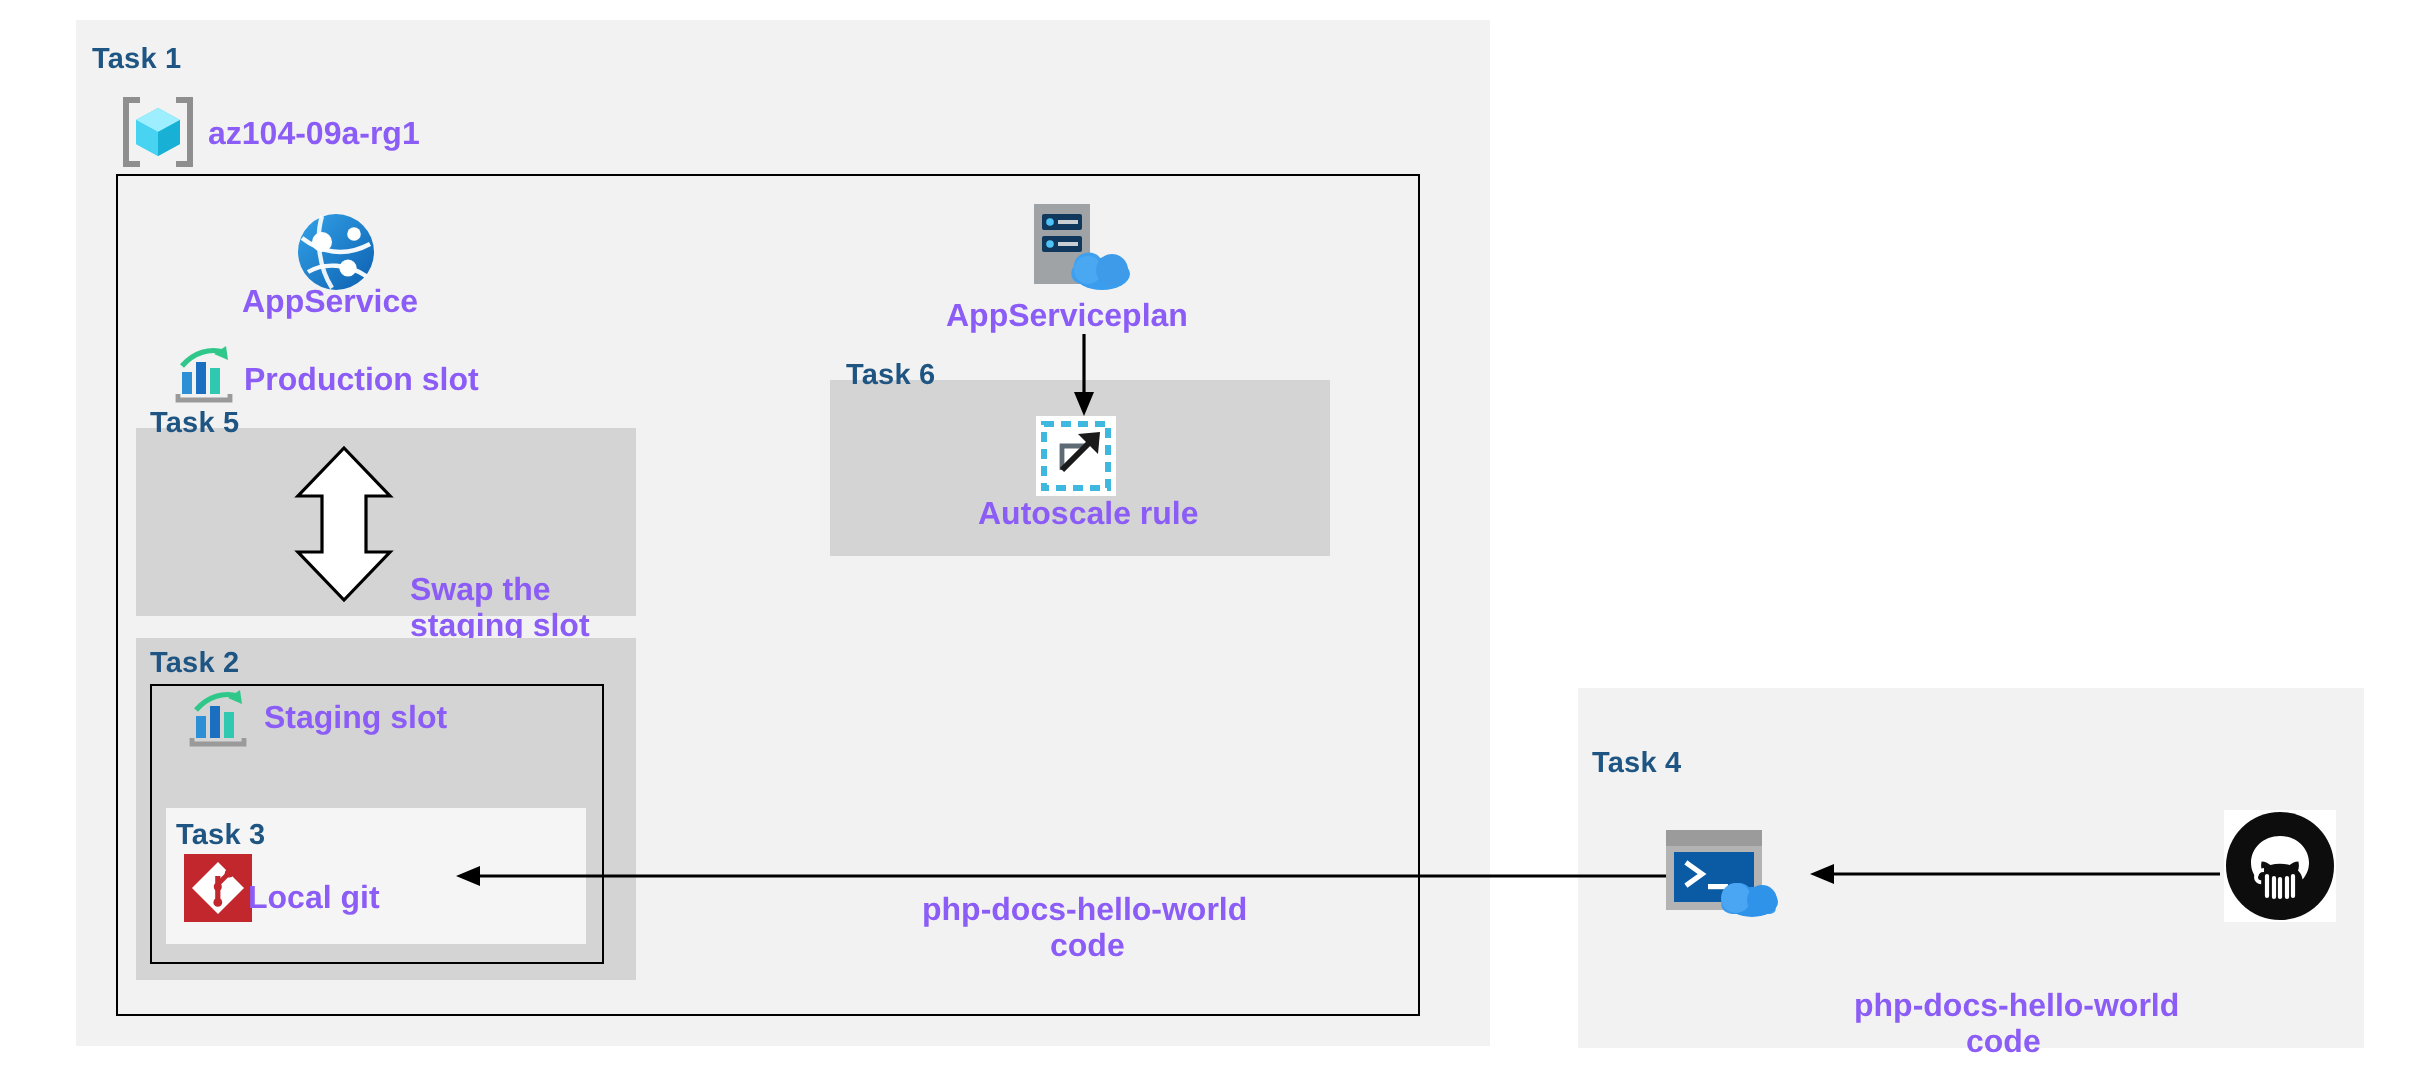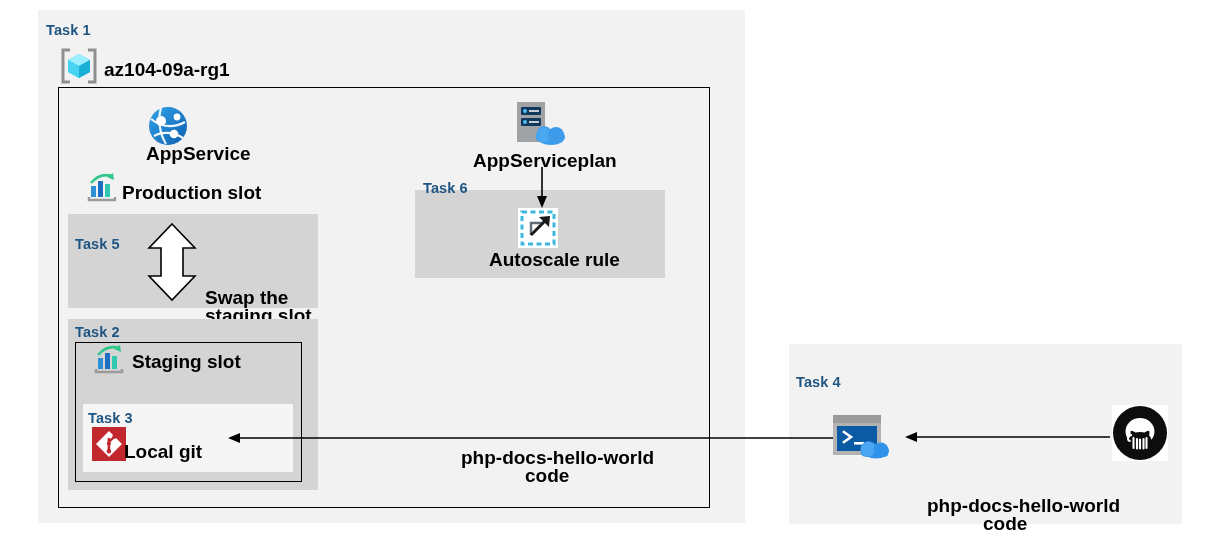--- a/index.html
+++ b/index.html
@@ -24,23 +24,23 @@
   .task-label{
     position:absolute;
     color:#1f5582;
     font-weight:bold;
     font-size:14.5px;
     letter-spacing:0.1px;
     white-space:nowrap;
   }
   .node-label{
     position:absolute;
-    color:#000000;
+    color:#8b5cf6;
     font-weight:bold;
-    font-size:19px;
+    font-size:16px;
     white-space:nowrap;
     line-height:1.22;
   }
   .node-label.center{text-align:center;white-space:normal;margin-top:44px;}
   .icon{position:absolute;}
   svg{display:block;overflow:visible;}
   .arrow-layer{position:absolute;left:0;top:0;width:1218px;height:545px;pointer-events:none;}
 </style>
 </head>
 <body>
@@ -77,36 +77,36 @@
       </defs>
       <circle cx="21" cy="21" r="19" fill="url(#gGlobe)"></circle>
       <path d="M4,14 C13,21 25,24 38,17" stroke="#ffffff" stroke-width="2.2" fill="none" opacity="0.95"></path>
       <path d="M7,31 C15,26 27,27 36,33" stroke="#ffffff" stroke-width="2.2" fill="none" opacity="0.95"></path>
       <path d="M14,3 C11,13 12,28 19,39" stroke="#ffffff" stroke-width="2.2" fill="none" opacity="0.9"></path>
       <circle cx="14" cy="16" r="5" fill="#ffffff"></circle>
       <circle cx="30" cy="12" r="3.4" fill="#ffffff"></circle>
       <circle cx="27" cy="29" r="4.3" fill="#ffffff"></circle>
     </svg>
   </div>
-  <div class="node-label" style="left:121px;top:142px;margin-left:25px;">AppService</div>
+  <div class="node-label" style="left:121px;top:142px;">AppService</div>
 
   <div class="icon" style="left:88px;top:173px;width:30px;height:30px;">
     <svg width="30" height="30" viewBox="0 0 30 30">
       <rect x="3" y="13" width="5" height="11" fill="#2d8fd6"></rect>
       <rect x="10" y="8" width="5" height="16" fill="#1b6fc0"></rect>
       <rect x="17" y="11" width="5" height="13" fill="#2fc8b0"></rect>
       <path d="M3,10 C9,3 17,1 24,3" stroke="#30c88a" stroke-width="2.6" fill="none"></path>
       <polygon points="25,0 26,7 19,4" fill="#30c88a"></polygon>
       <path d="M1,24 L1,27 L27,27 L27,24" stroke="#9a9a9a" stroke-width="2.4" fill="none"></path>
     </svg>
   </div>
   <div class="node-label" style="left:122px;top:181px;">Production slot</div>
 
   <div class="panel panel-gray" style="left:68px;top:214px;width:250px;height:94px;"></div>
-  <div class="task-label" style="left:75px;top:236px;">Task 5</div>
+  <div class="task-label" style="left:75px;top:204px;">Task 5</div>
   <div class="icon" style="left:145px;top:222px;width:54px;height:80px;">
     <svg width="54" height="80" viewBox="0 0 54 80">
       <polygon points="27,2 50,26 38,26 38,54 50,54 27,78 4,54 16,54 16,26 4,26" fill="#ffffff" stroke="#000000" stroke-width="1.6" stroke-linejoin="miter"></polygon>
     </svg>
   </div>
   <div class="node-label center" style="left:205px;top:242px;">Swap the</div>
   <div class="node-label center" style="left:205px;top:260px;">staging slot</div>
 
   <div class="panel panel-gray" style="left:68px;top:319px;width:250px;height:171px;"></div>
   <div class="task-label" style="left:75px;top:324px;">Task 2</div>

